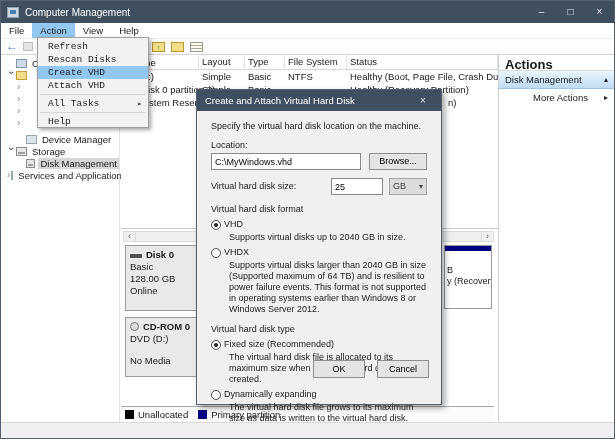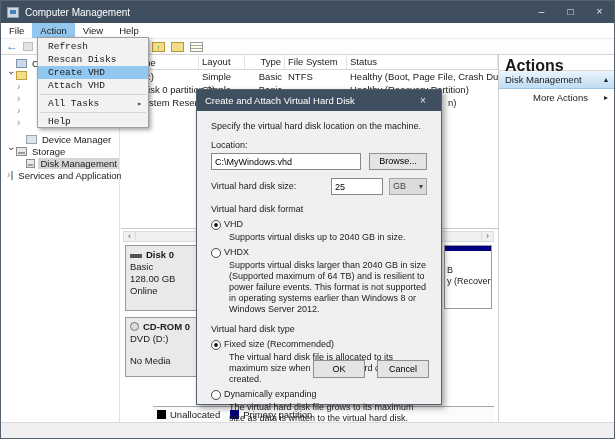--- a/index.html
+++ b/index.html
@@ -46,42 +46,42 @@
   .tlabel { padding:0 2px; }
   .tlabel.sel { background:#d6d6d6; }
   
   .center { position:absolute; left:120px; width:377px; top:0; bottom:0; background:#fff; }
   .vlist { position:absolute; top:0; left:0; right:0; height:174px; border-bottom:1px solid #c9c9c9; font-size:9.5px; }
   .vhead { display:flex; height:15px; border-bottom:1px solid #d6d6d6; color:#222; }
   .vh { padding:1px 3px; border-right:1px solid #e2e2e2; overflow:hidden; white-space:nowrap; }
   .vrow { display:flex; height:13px; align-items:center; position:relative; }
   .vc { padding:0 3px; overflow:hidden; white-space:nowrap; }
   .c-name { width:78px; display:flex; align-items:center; overflow:visible; }
-  .c-layout { width:46px; } .c-type { width:40px;text-align:right; } .c-fs { width:62px; } .c-status { flex:1; }
+  .c-layout { width:46px; } .c-type { width:40px; } .c-fs { width:62px; } .c-status { flex:1; }
   .vol-ico { display:inline-block; width:10px; height:5px; background:#6b6b6b; border-radius:1px; margin-right:4px; flex:0 0 auto; }
   .frag { position:absolute; left:327px; top:1px; }
   
   .gscroll { position:absolute; top:176px; left:2px; right:4px; height:11px; background:#f0f0f0; border:1px solid #dcdcdc; }
   .gsbtn { position:absolute; top:0; width:12px; height:9px; text-align:center; line-height:8px; font-size:9px; color:#555; background:#f0f0f0; }
   .gsbtn.left { left:0; border-right:1px solid #dcdcdc; }
   .gsbtn.right { right:0; border-left:1px solid #dcdcdc; }
   .diskbox { position:absolute; left:4px; width:100px; background:#e9e9e9; border:1px solid #9a9a9a; padding:3px 4px; line-height:12px; }
   .diskbox .bold { font-weight:bold; }
   .dico { display:inline-block; width:12px; height:4px; background:#555; margin-right:4px; }
   .cdico { display:inline-block; width:9px; height:9px; border:1px solid #777; border-radius:50%; background:#dcdcdc; margin-right:4px; position:relative; top:1px; }
   .partfrag { position:absolute; left:323px; top:190px; width:48px; height:64px; background:#fff; border:1px solid #9a9a9a; font-size:9px; line-height:11px; overflow:hidden; }
   .partfrag .stripe { height:5px; background:#000080; }
   .partfrag .pl { padding-left:2px; white-space:nowrap; }
   .legend { position:absolute; left:0; right:4px; bottom:0; height:16px; background:#fbfbfb; border-top:1px solid #a8a8a8;
-    display:flex; align-items:center; gap:10px; padding-left:4px;margin-left:32px; }
+    display:flex; align-items:center; gap:10px; padding-left:4px; }
   .lg { display:flex; align-items:center; gap:4px; }
   .sw { width:9px; height:9px; display:inline-block; }
   
   .actions { position:absolute; right:0; top:0; bottom:0; width:116px; border-left:1px solid #d0d0d0; background:#fff; }
-  .ahead { height:16px; font-weight:bold; padding:2px 6px 0; border-bottom:1px solid #dadada; font-size:16px; }
+  .ahead { height:16px; font-weight:bold; padding:2px 6px 0; border-bottom:1px solid #dadada; font-size:13px; }
   .agroup { height:18px; display:flex; align-items:center; padding:0 6px;
     background:linear-gradient(#eaf5fd,#bfdcf3); border-bottom:1px solid #9fc6e7; }
   .agroup .cg { margin-left:auto; font-size:8px; color:#222; }
   .amore { height:16px; display:flex; align-items:center; padding:0 6px 0 34px; margin-top:0; }
   .amore .mg { margin-left:auto; font-size:8px; color:#222; }
   
   .menu { position:absolute; left:36px; top:36px; width:112px; height:91px; background:#f2f2f2;
     border:1px solid #a0a0a0; box-shadow:2px 2px 4px rgba(0,0,0,.35); z-index:60; padding-top:2px; font-size:9.5px; }
   .menu-item { height:13px; line-height:13px; padding-left:10px; position:relative;font-family:Liberation Mono, monospace; }
   .menu-item.hl { background:#92c7ef; }

